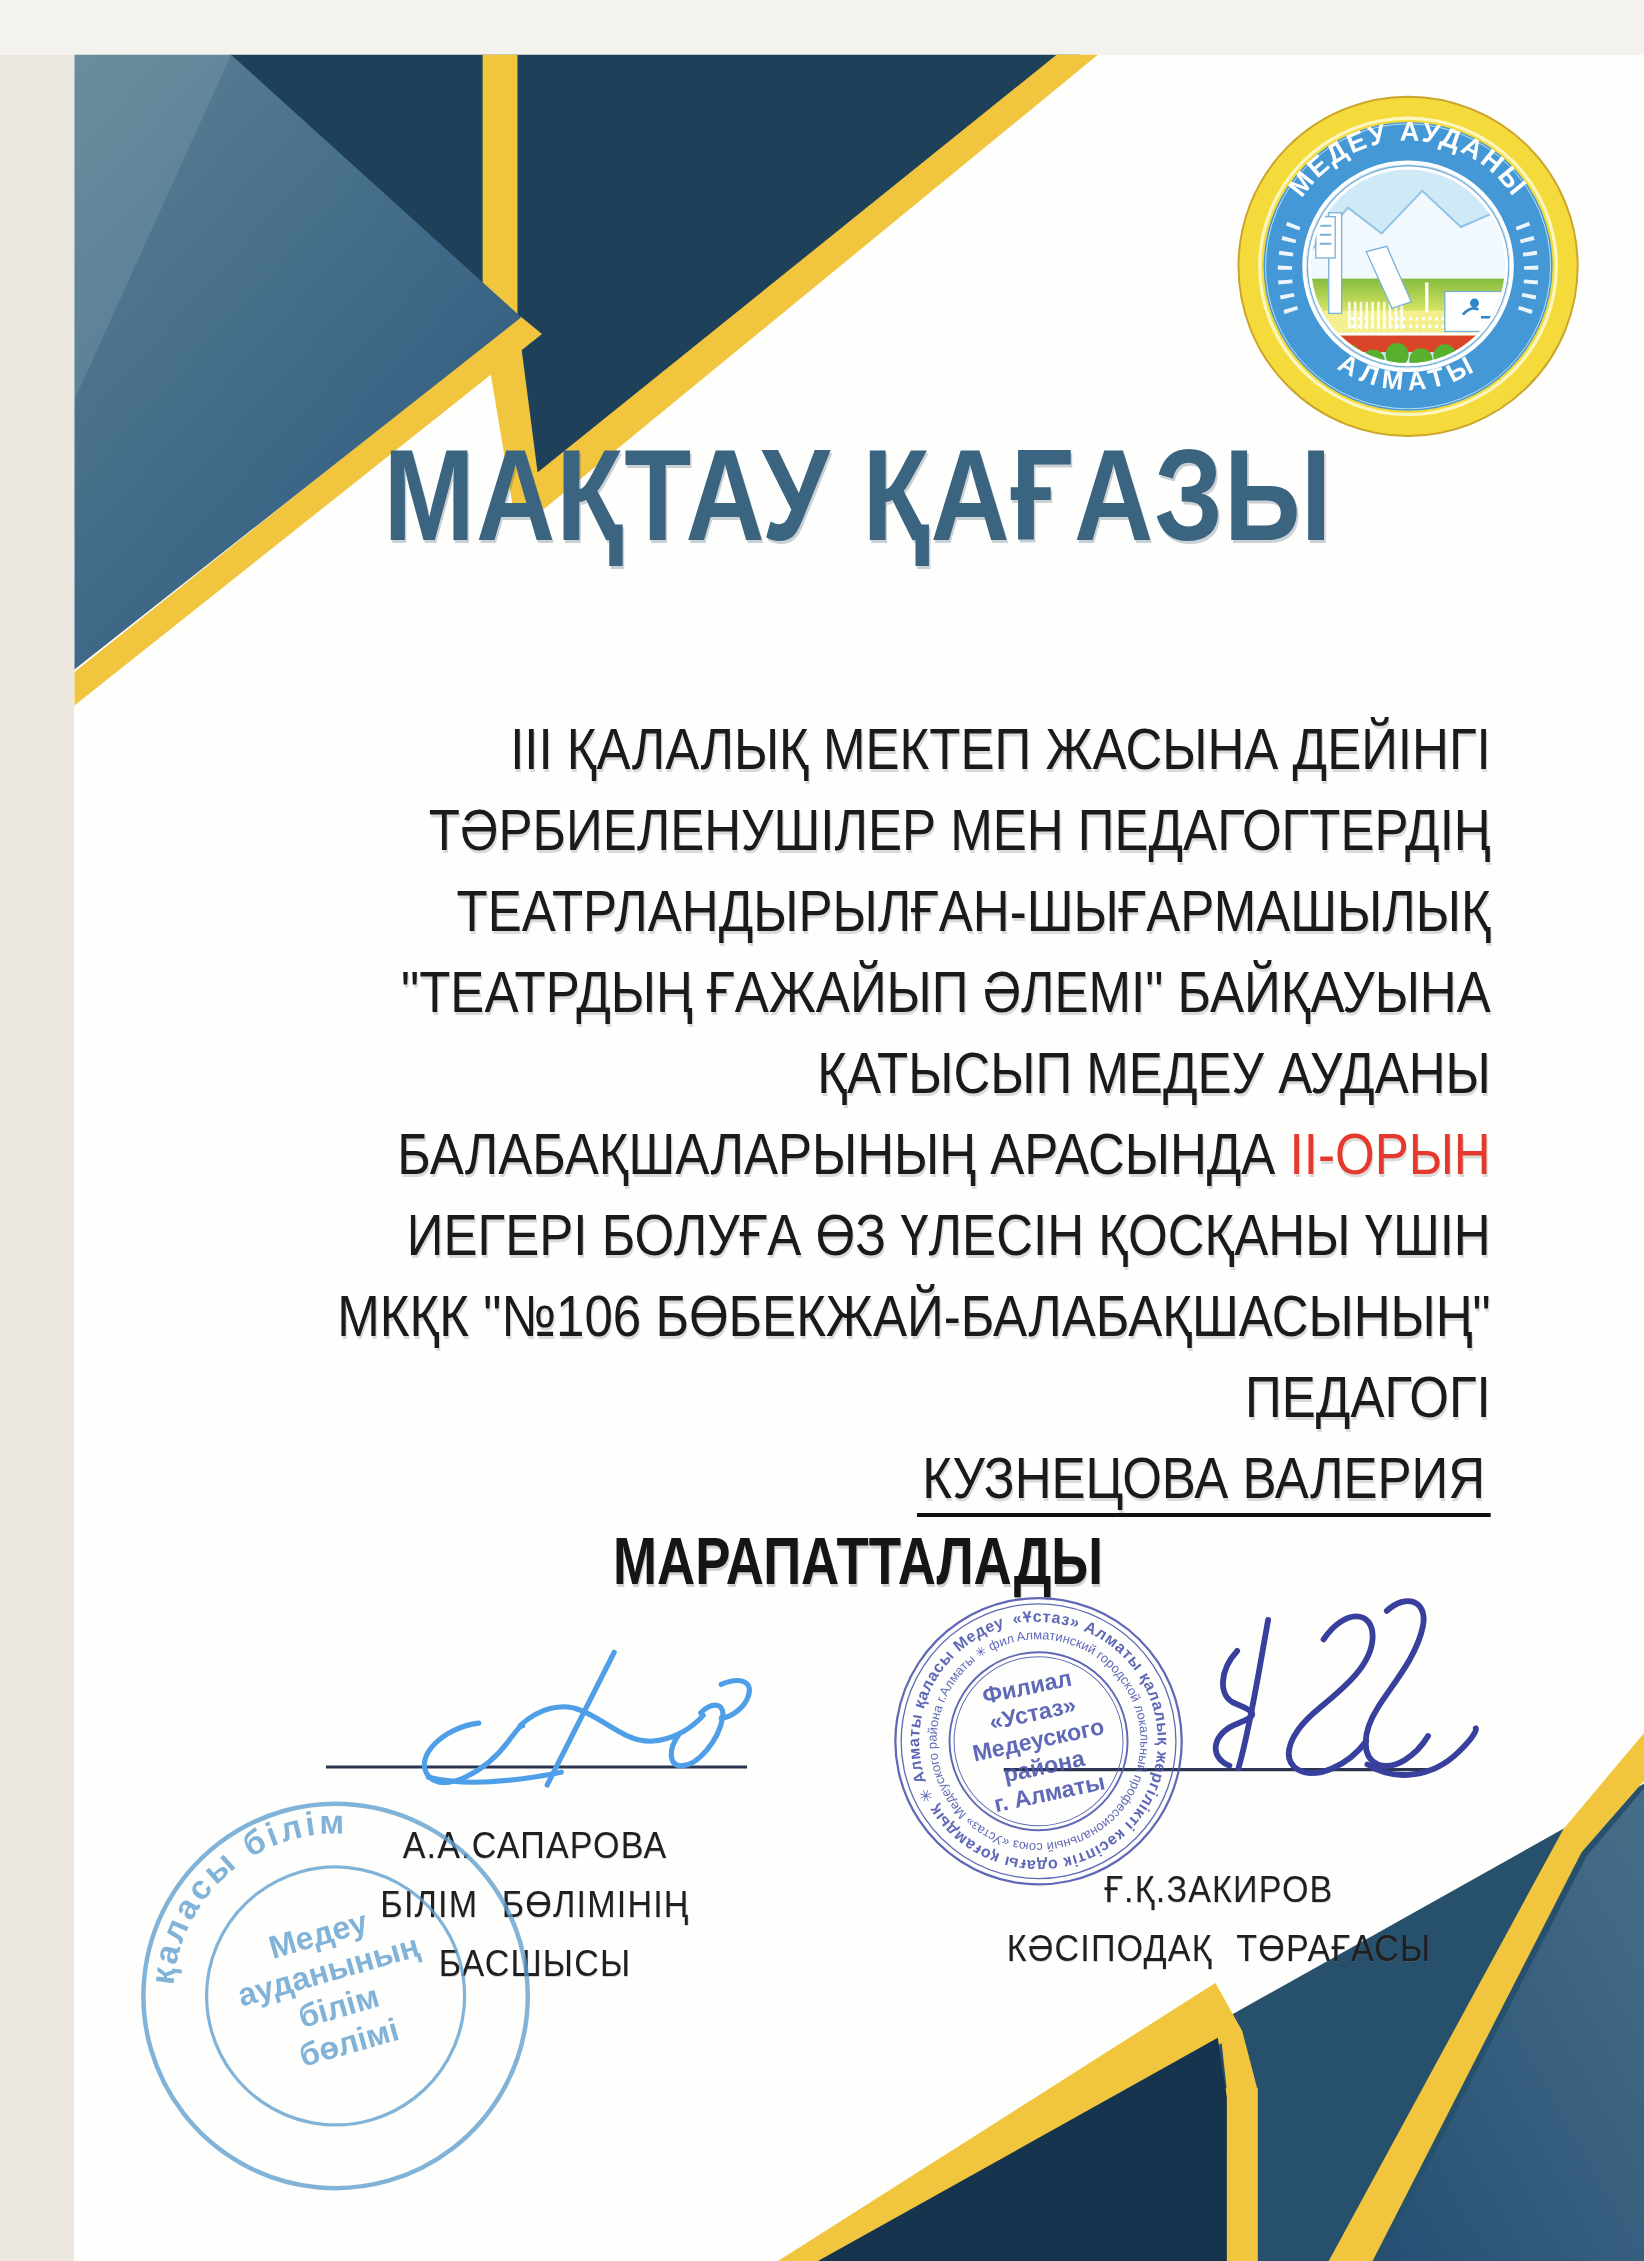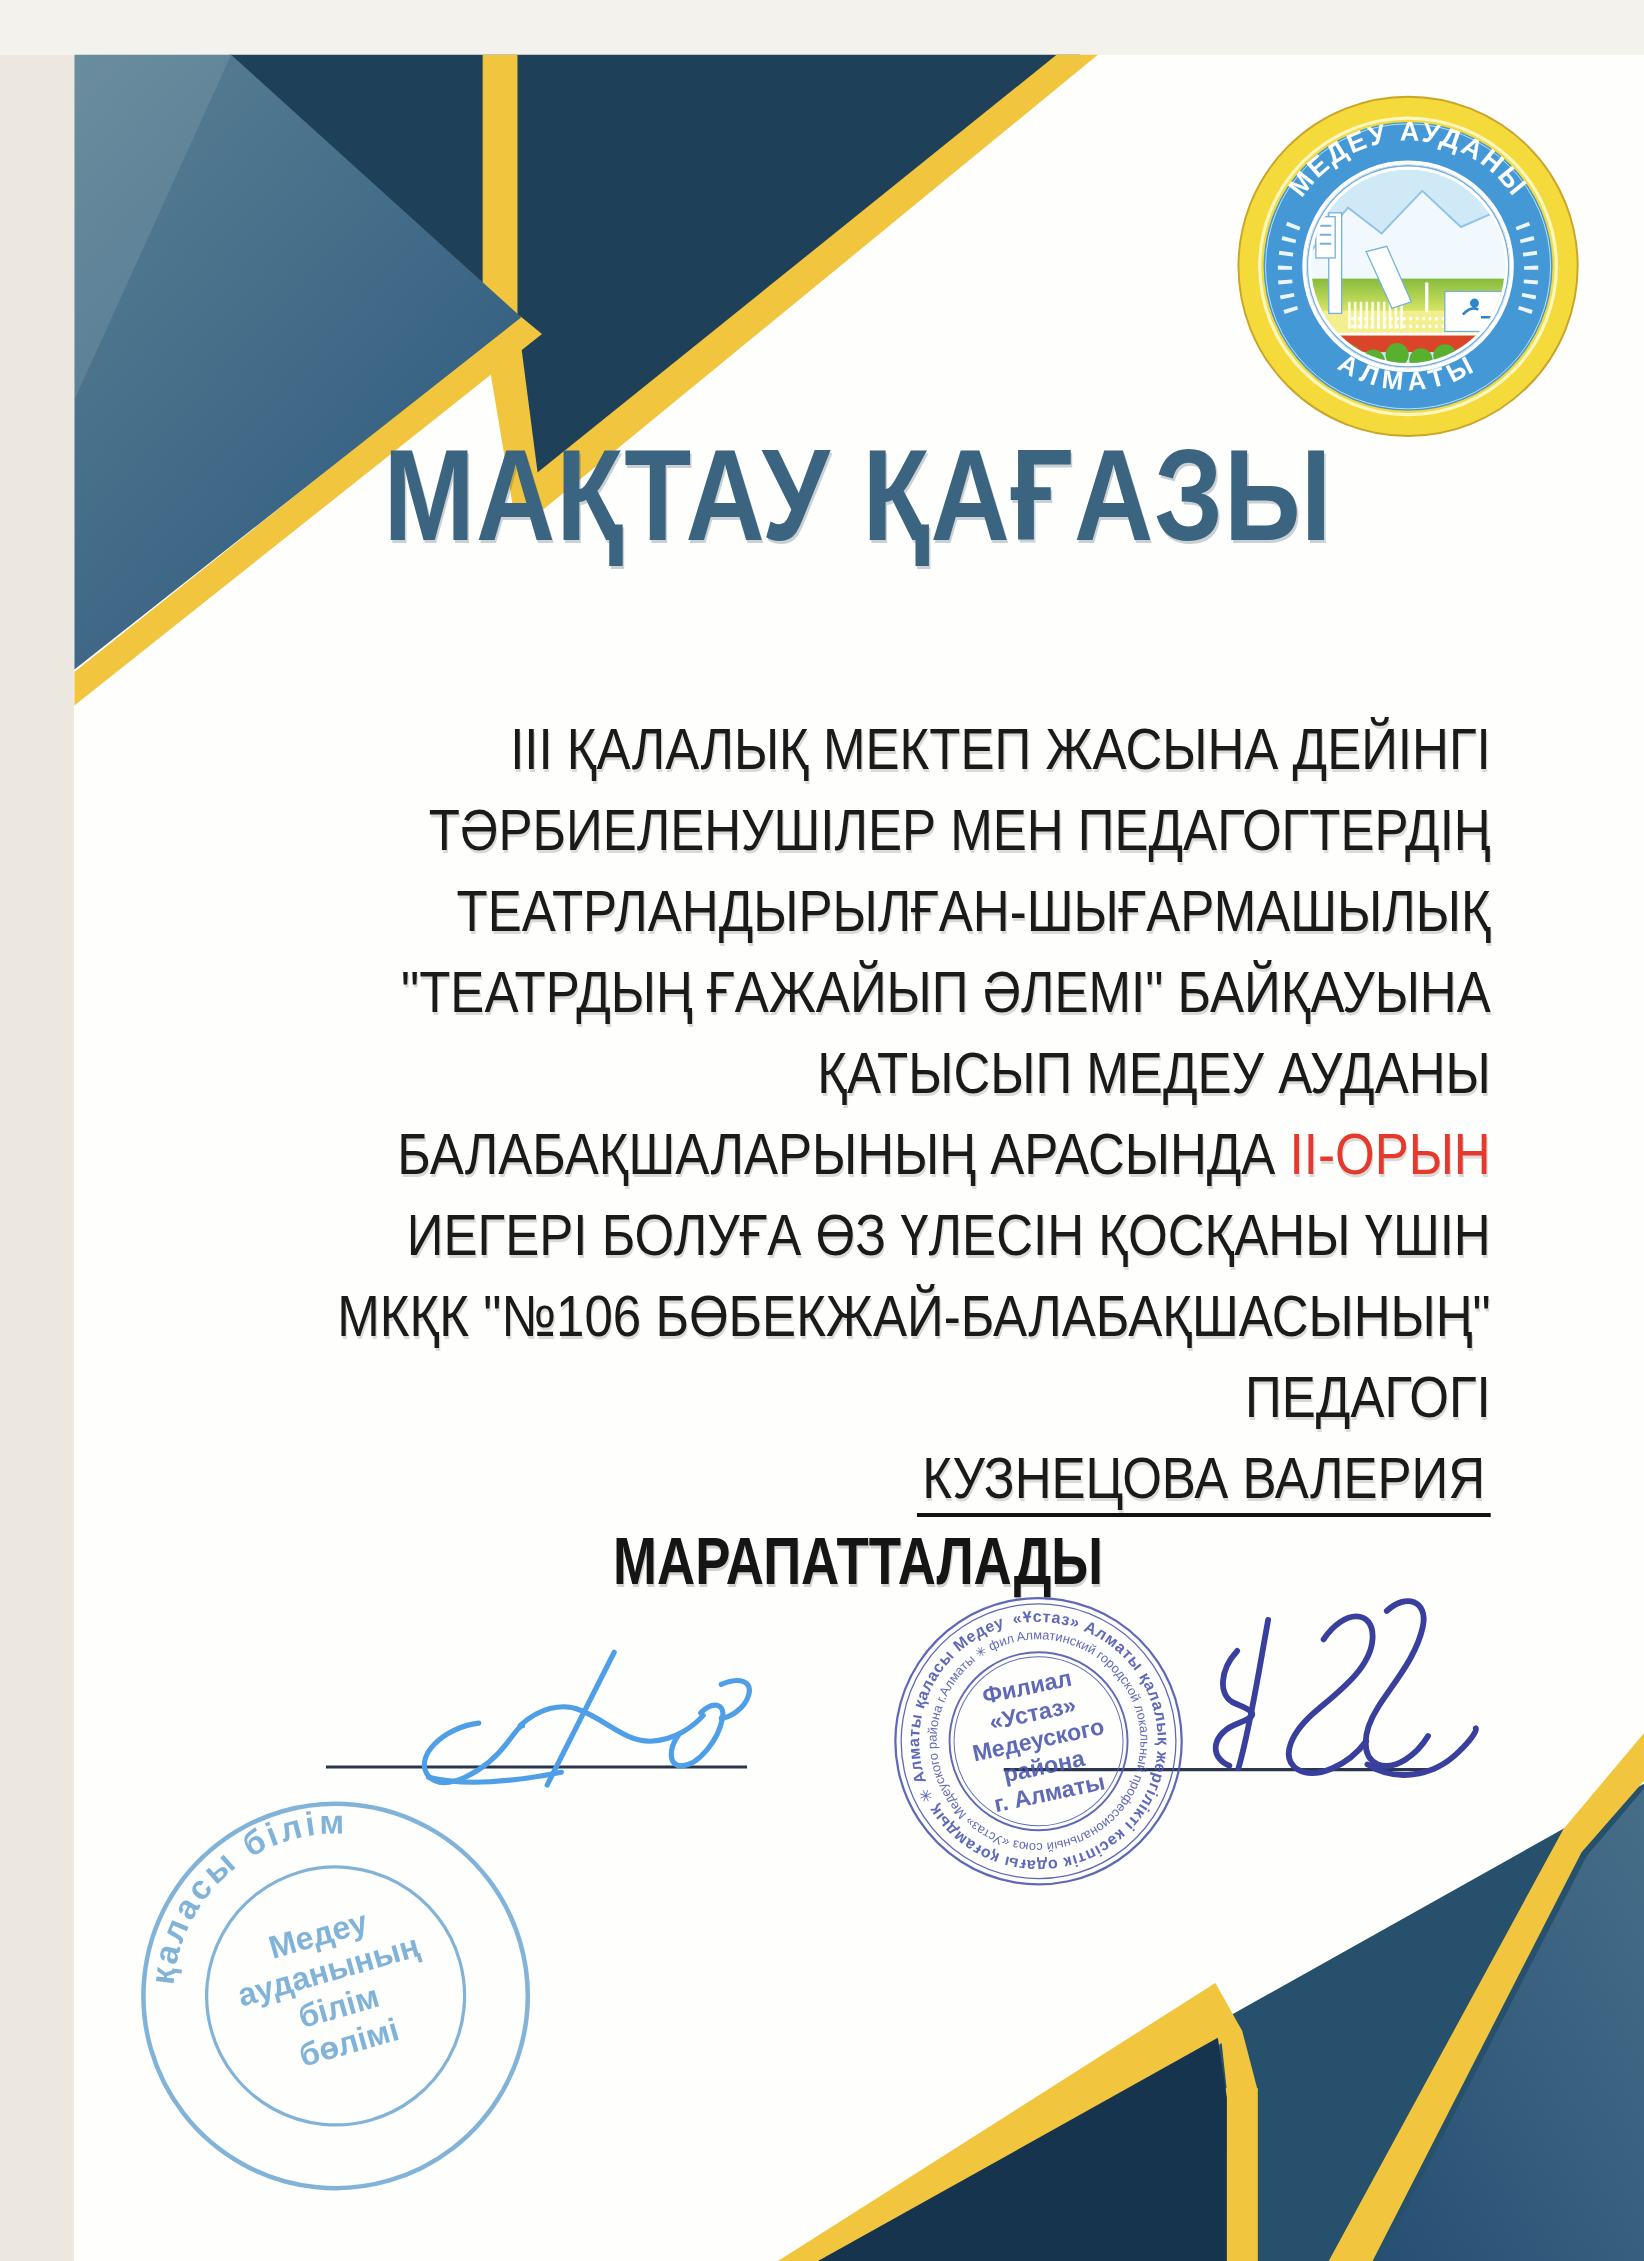--- a/index.html
+++ b/index.html
@@ -188,21 +188,30 @@
     <div class="body-line">ҚАТЫСЫП МЕДЕУ АУДАНЫ</div>
     <div class="body-line"><span>БАЛАБАҚШАЛАРЫНЫҢ АРАСЫНДА </span><span class="red">ІІ-ОРЫН</span></div>
     <div class="body-line">ИЕГЕРІ БОЛУҒА ӨЗ ҮЛЕСІН ҚОСҚАНЫ ҮШІН</div>
     <div class="body-line">МКҚК "№106 БӨБЕКЖАЙ-БАЛАБАҚШАСЫНЫҢ"</div>
     <div class="body-line">ПЕДАГОГІ</div>
     <div class="body-line"><span class="recipient-underline">КУЗНЕЦОВА ВАЛЕРИЯ</span></div>
   </div>
 
   <div class="award-word">МАРАПАТТАЛАДЫ</div>
 
-
+  <div id="sig-left" class="sig-block">
+    <div class="line">А.А.САПАРОВА</div>
+    <div class="line wordgap">БІЛІМ БӨЛІМІНІҢ</div>
+    <div class="line">БАСШЫСЫ</div>
+  </div>
+
+  <div id="sig-right" class="sig-block">
+    <div class="line">Ғ.Қ.ЗАКИРОВ</div>
+    <div class="line wordgap">КӘСІПОДАҚ ТӨРАҒАСЫ</div>
+  </div>
 </div>
 
 <svg id="ink-layer" class="layer" viewBox="0 0 2550 3506">
 
   <line x1="505" y1="2740" x2="1158" y2="2740" stroke="#2b3550" stroke-width="5"></line>
   <line x1="1556" y1="2744" x2="2226" y2="2744" stroke="#2b3550" stroke-width="5"></line>
 
   <g opacity="0.78" transform="rotate(-16 520 3095)">
     <circle cx="520" cy="3095" r="298" fill="none" stroke="#5f9fd0" stroke-width="7"></circle>
     <circle cx="520" cy="3095" r="200" fill="none" stroke="#5f9fd0" stroke-width="5"></circle>

